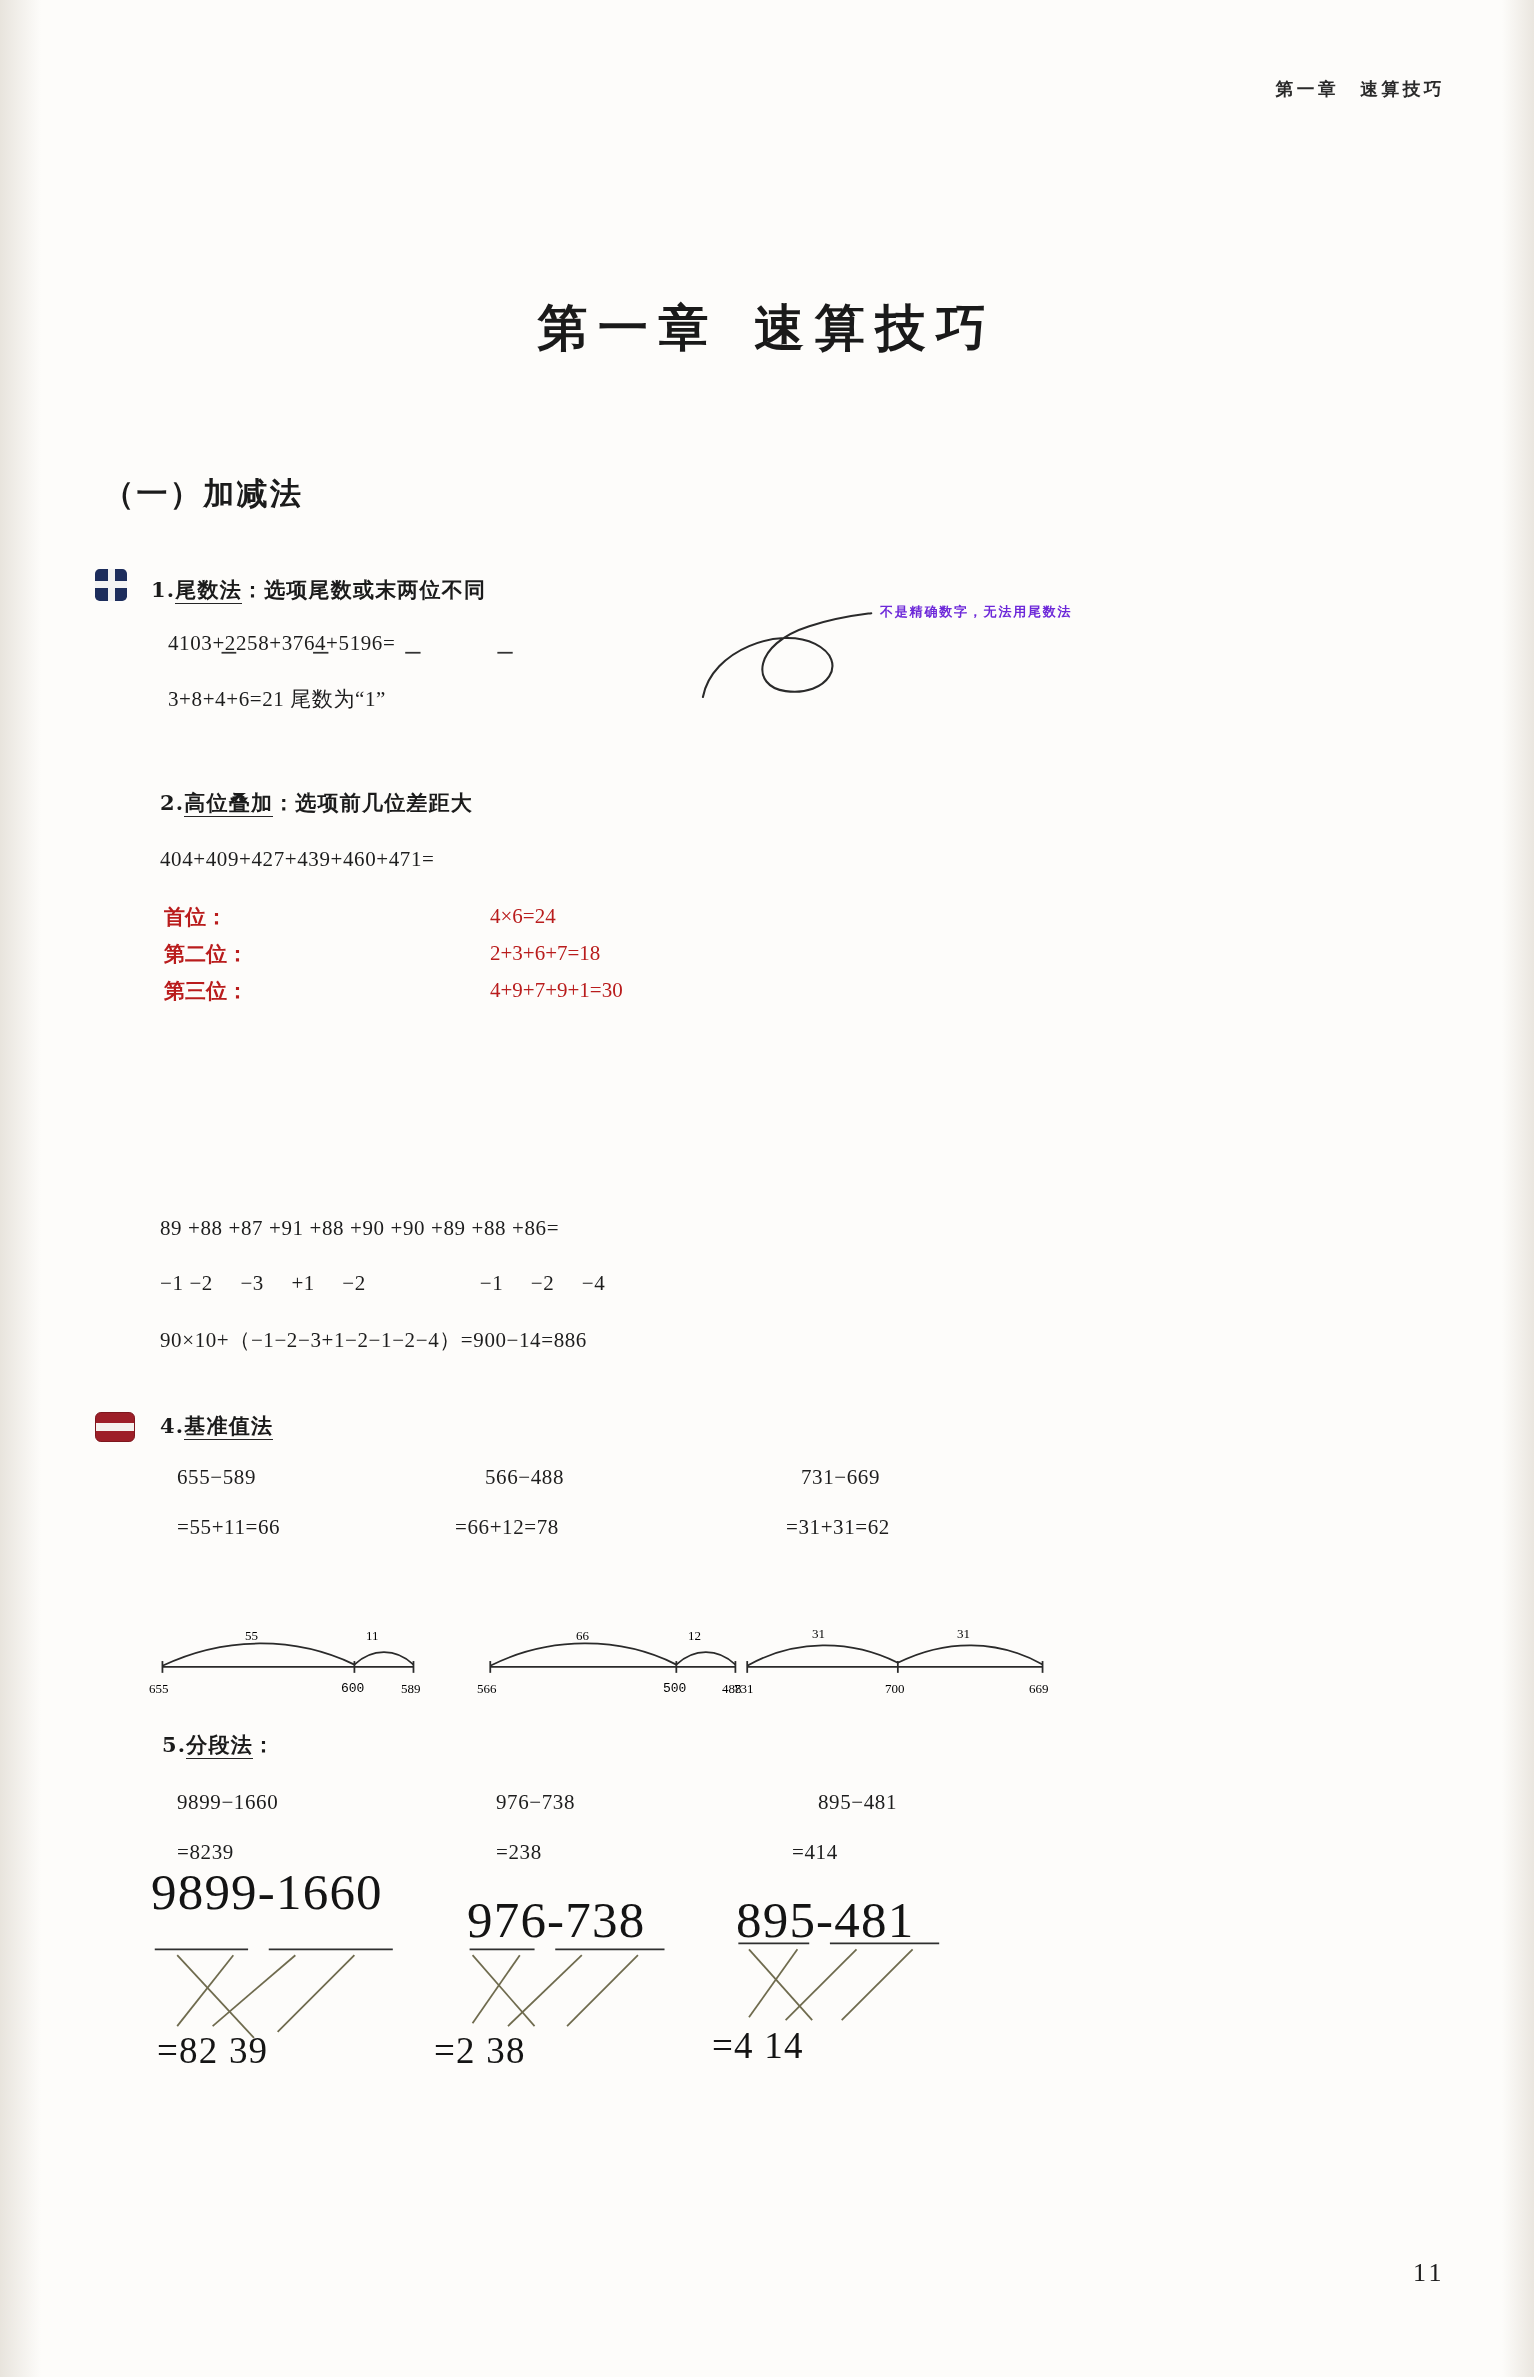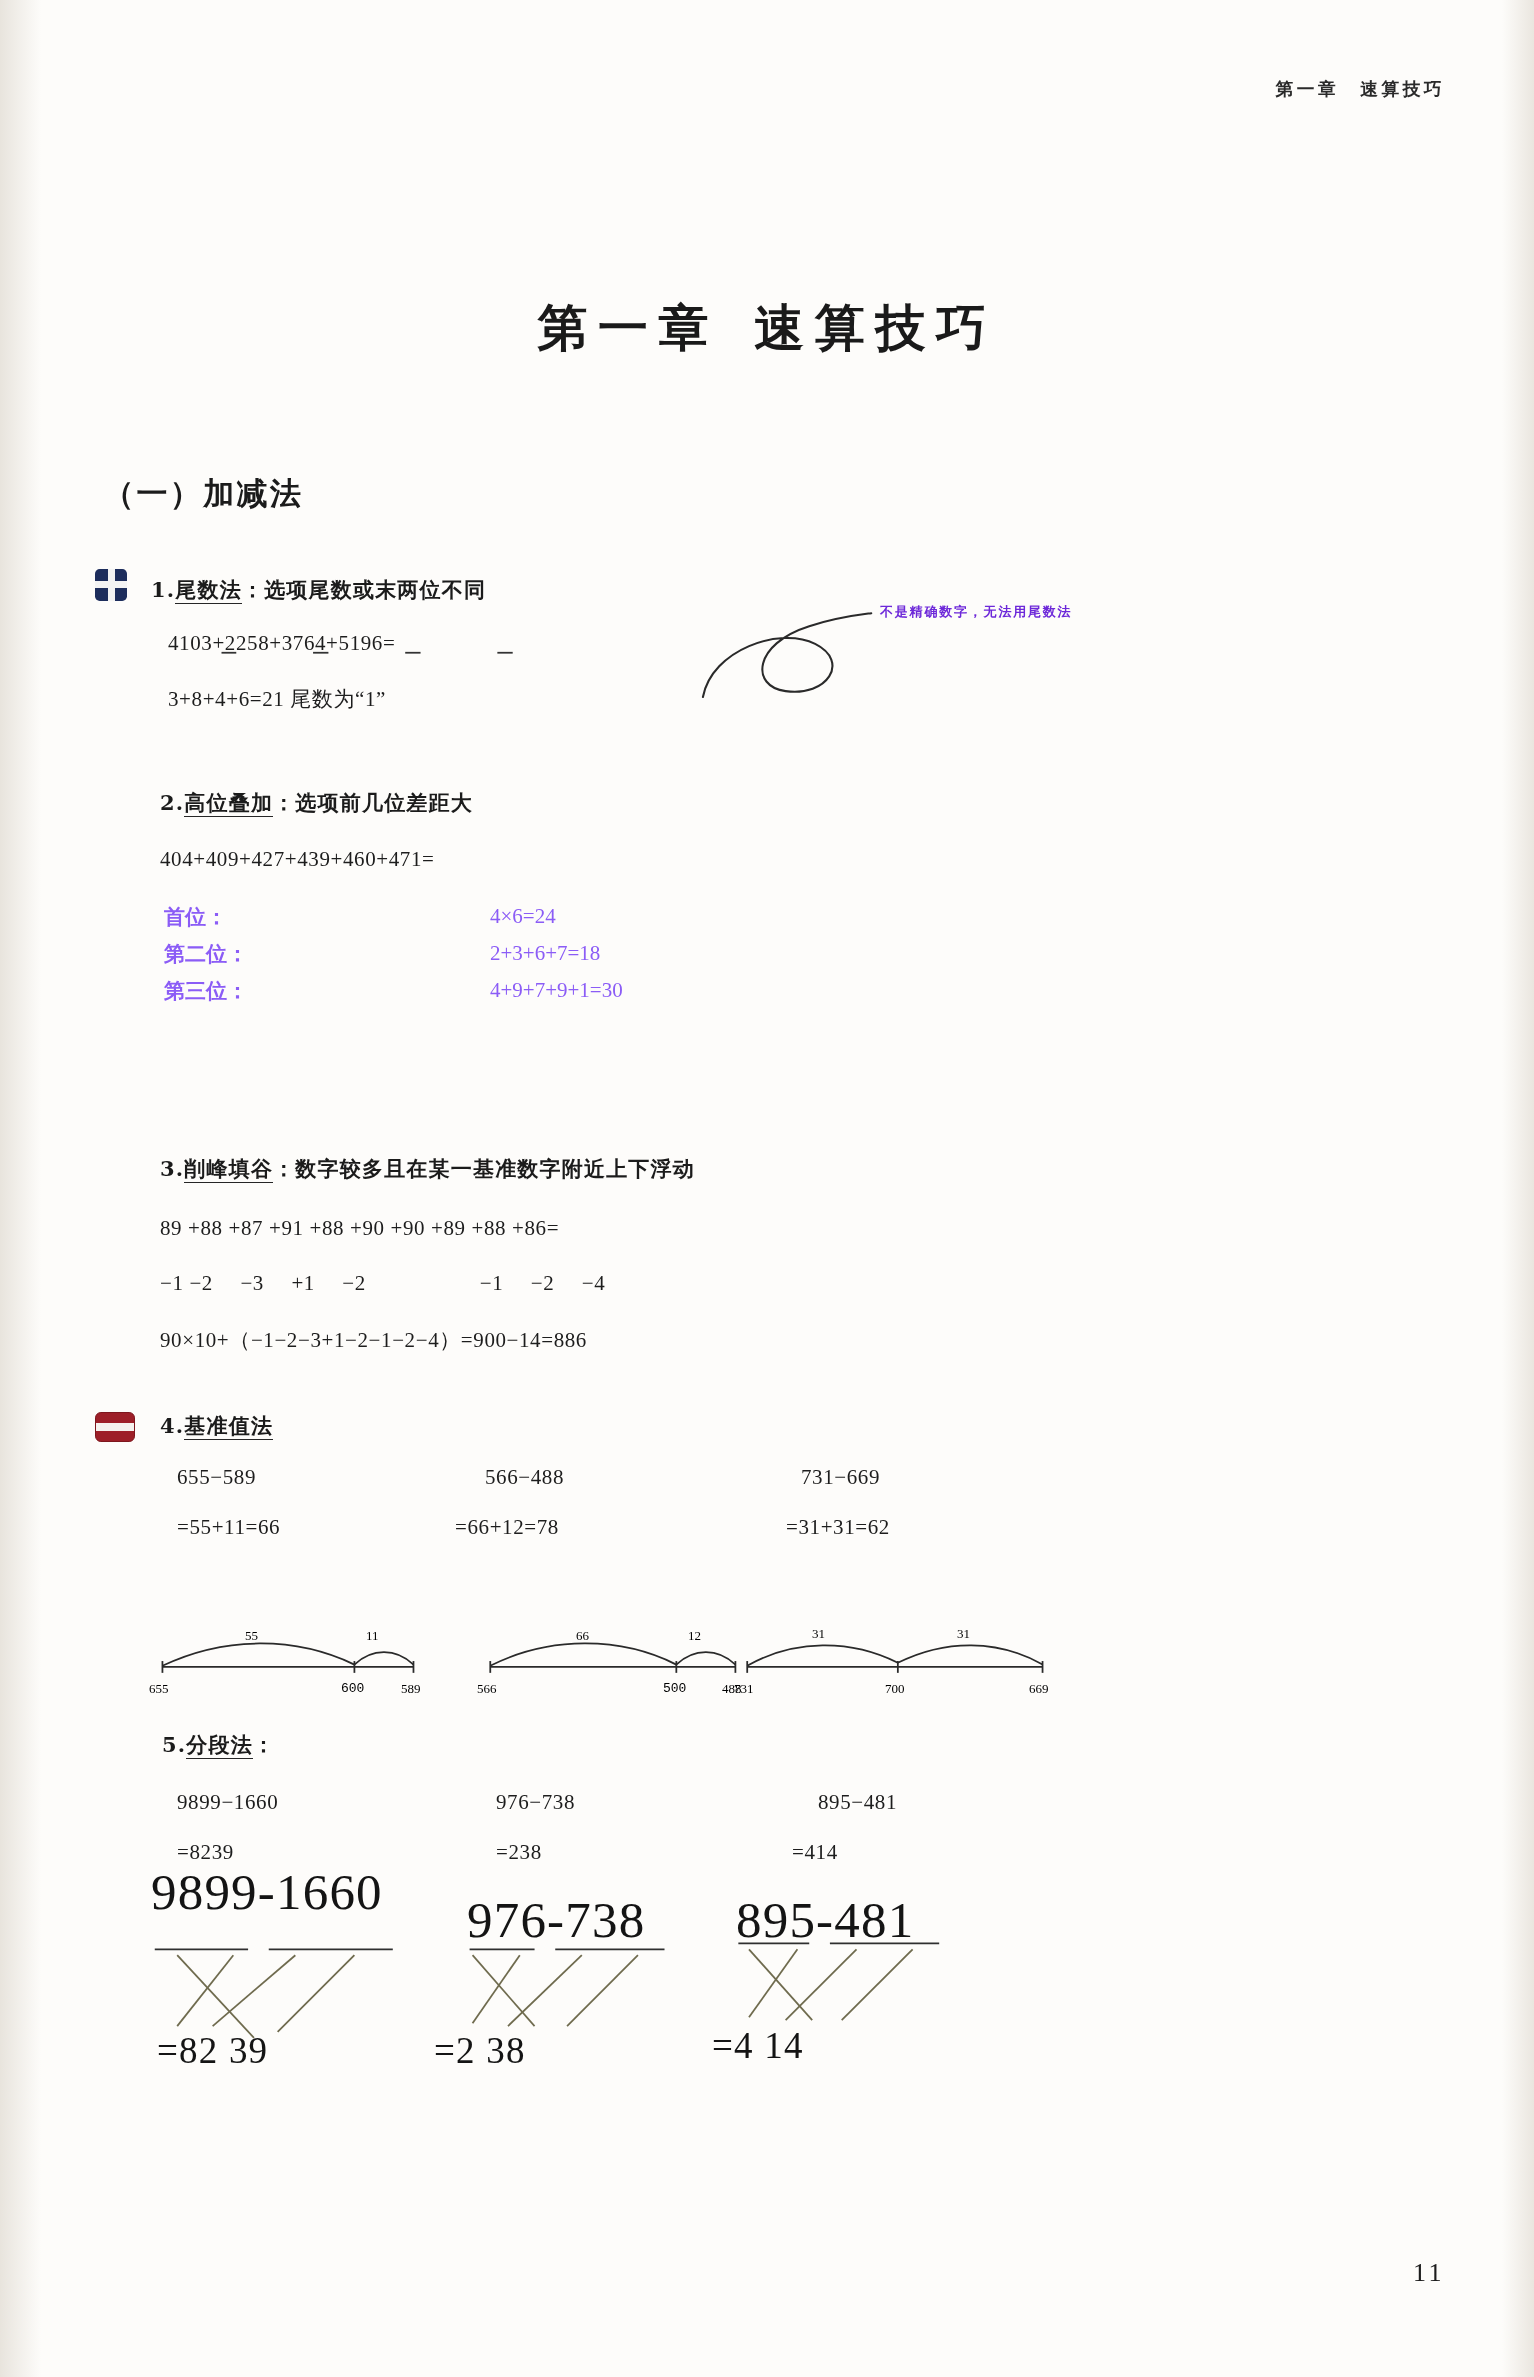--- a/index.html
+++ b/index.html
@@ -124,21 +124,21 @@
   .note {
     position: absolute;
     font-family: "DejaVu Serif", serif;
     font-weight: 700;
     font-size: 13px;
     color: #6d28d9;
     letter-spacing: 1.8px;
     white-space: nowrap;
   }
 
-  .tbl-col { position: absolute; font-family:"Liberation Serif", serif; font-size: 21px; color:#8b5cf6; }
+  .tbl-col { position: absolute; font-family:"Liberation Serif", serif; font-size: 21px; color:#b91c1c; }
   .tbl-col div { white-space: nowrap; height: 37px; line-height: 37px; }
   .tbl-col .cn { font-family: "DejaVu Serif", serif; font-weight: 700; }
 
   .big-expr {
     position: absolute;
     font-family: "Liberation Serif", serif;
     font-size: 51px;
     letter-spacing: 1.2px;
     color: #141414;
     white-space: nowrap;
@@ -213,23 +213,20 @@
     <div class="cn">首位：</div>
     <div class="cn">第二位：</div>
     <div class="cn">第三位：</div>
   </div>
   <div class="tbl-col" style="left:490px; top:898px;">
     <div>4×6=24</div>
     <div>2+3+6+7=18</div>
     <div>4+9+7+9+1=30</div>
   </div>
 
-  <div class="blk hd" style="left:160px; top:1155px;">
-    <span>3.</span><span class="uline">削峰填谷</span><span>：数字较多且在某一基准数字附近上下浮动</span>
-  </div>
   <div class="blk ln" style="left:160px; top:1216px;">
     <span>89 +88 +87 +91 +88 +90 +90 +89 +88 +86=</span>
   </div>
   <div class="blk ln" style="left:160px; top:1269px;">
     <span>−1 −2 　−3 　+1 　−2 　　　　　−1 　−2 　−4</span>
   </div>
   <div class="blk ln" style="left:160px; top:1326px;">
     <span>90×10+（−1−2−3+1−2−1−2−4）=900−14=886</span>
   </div>
 

